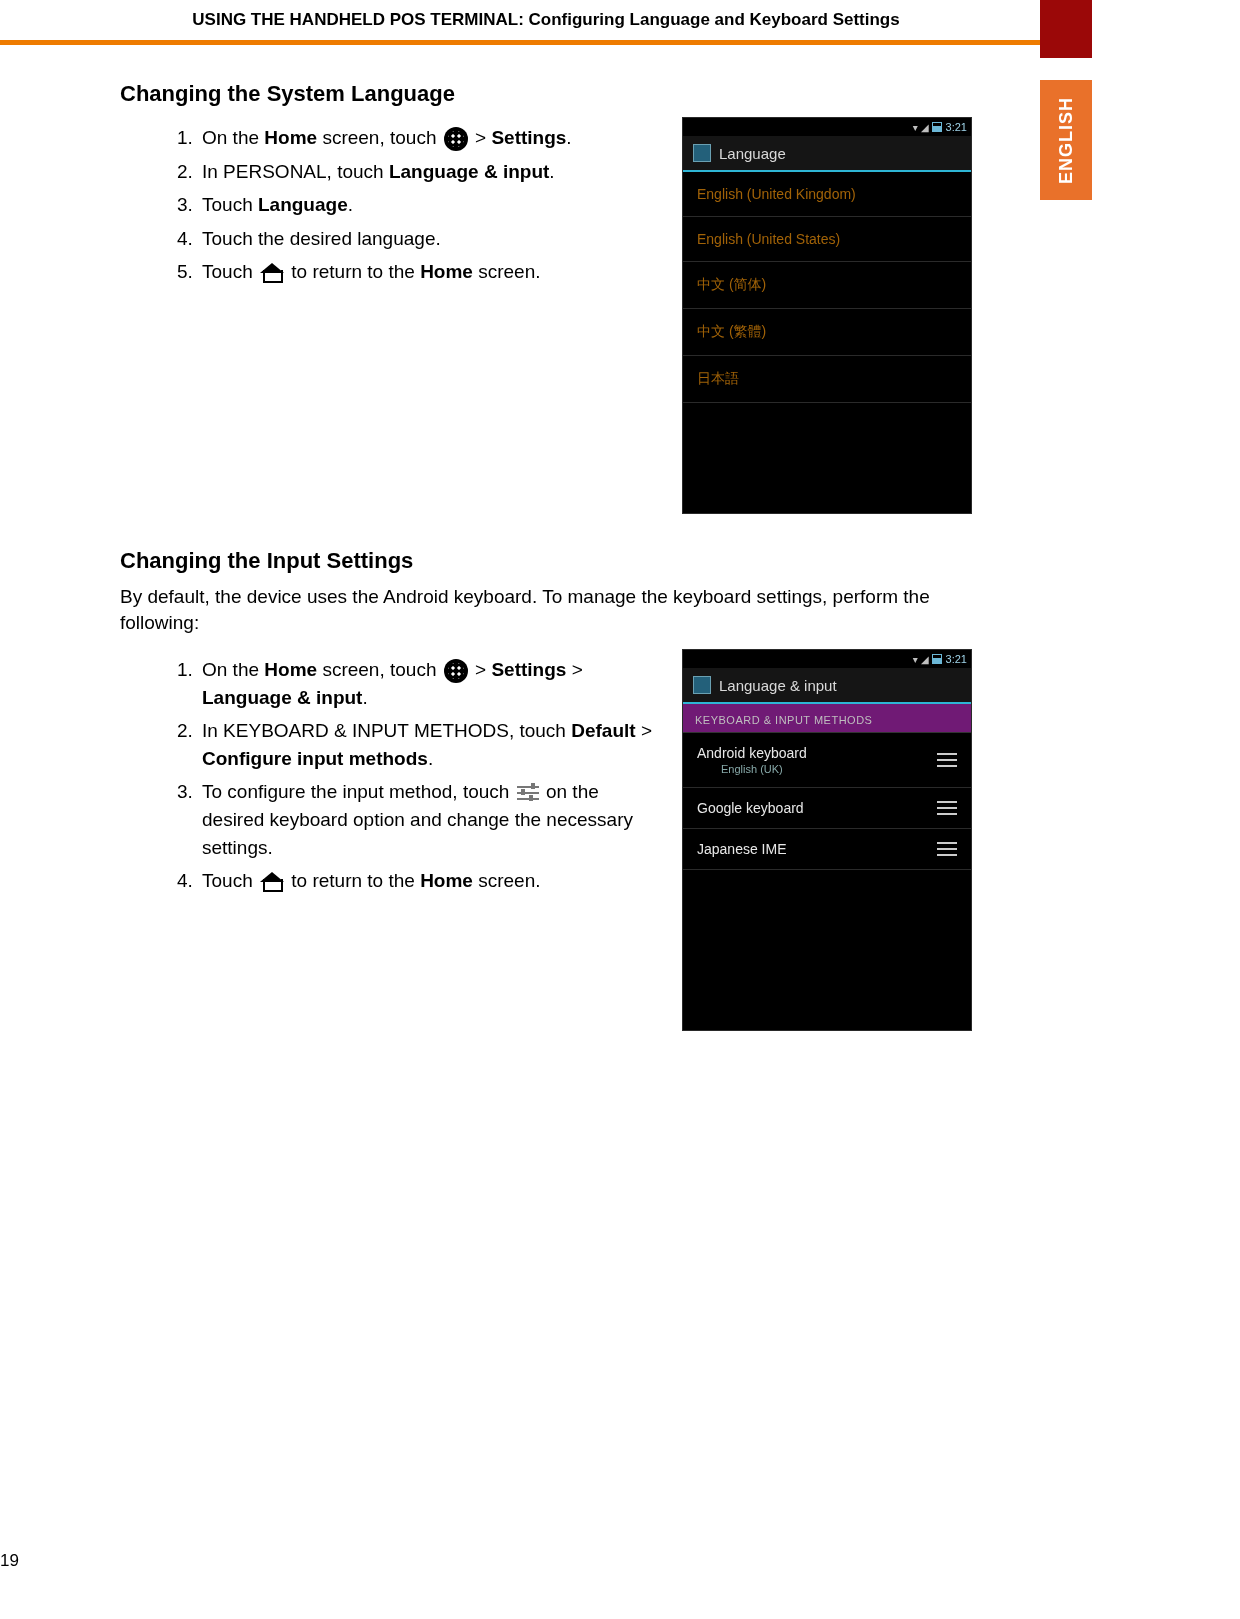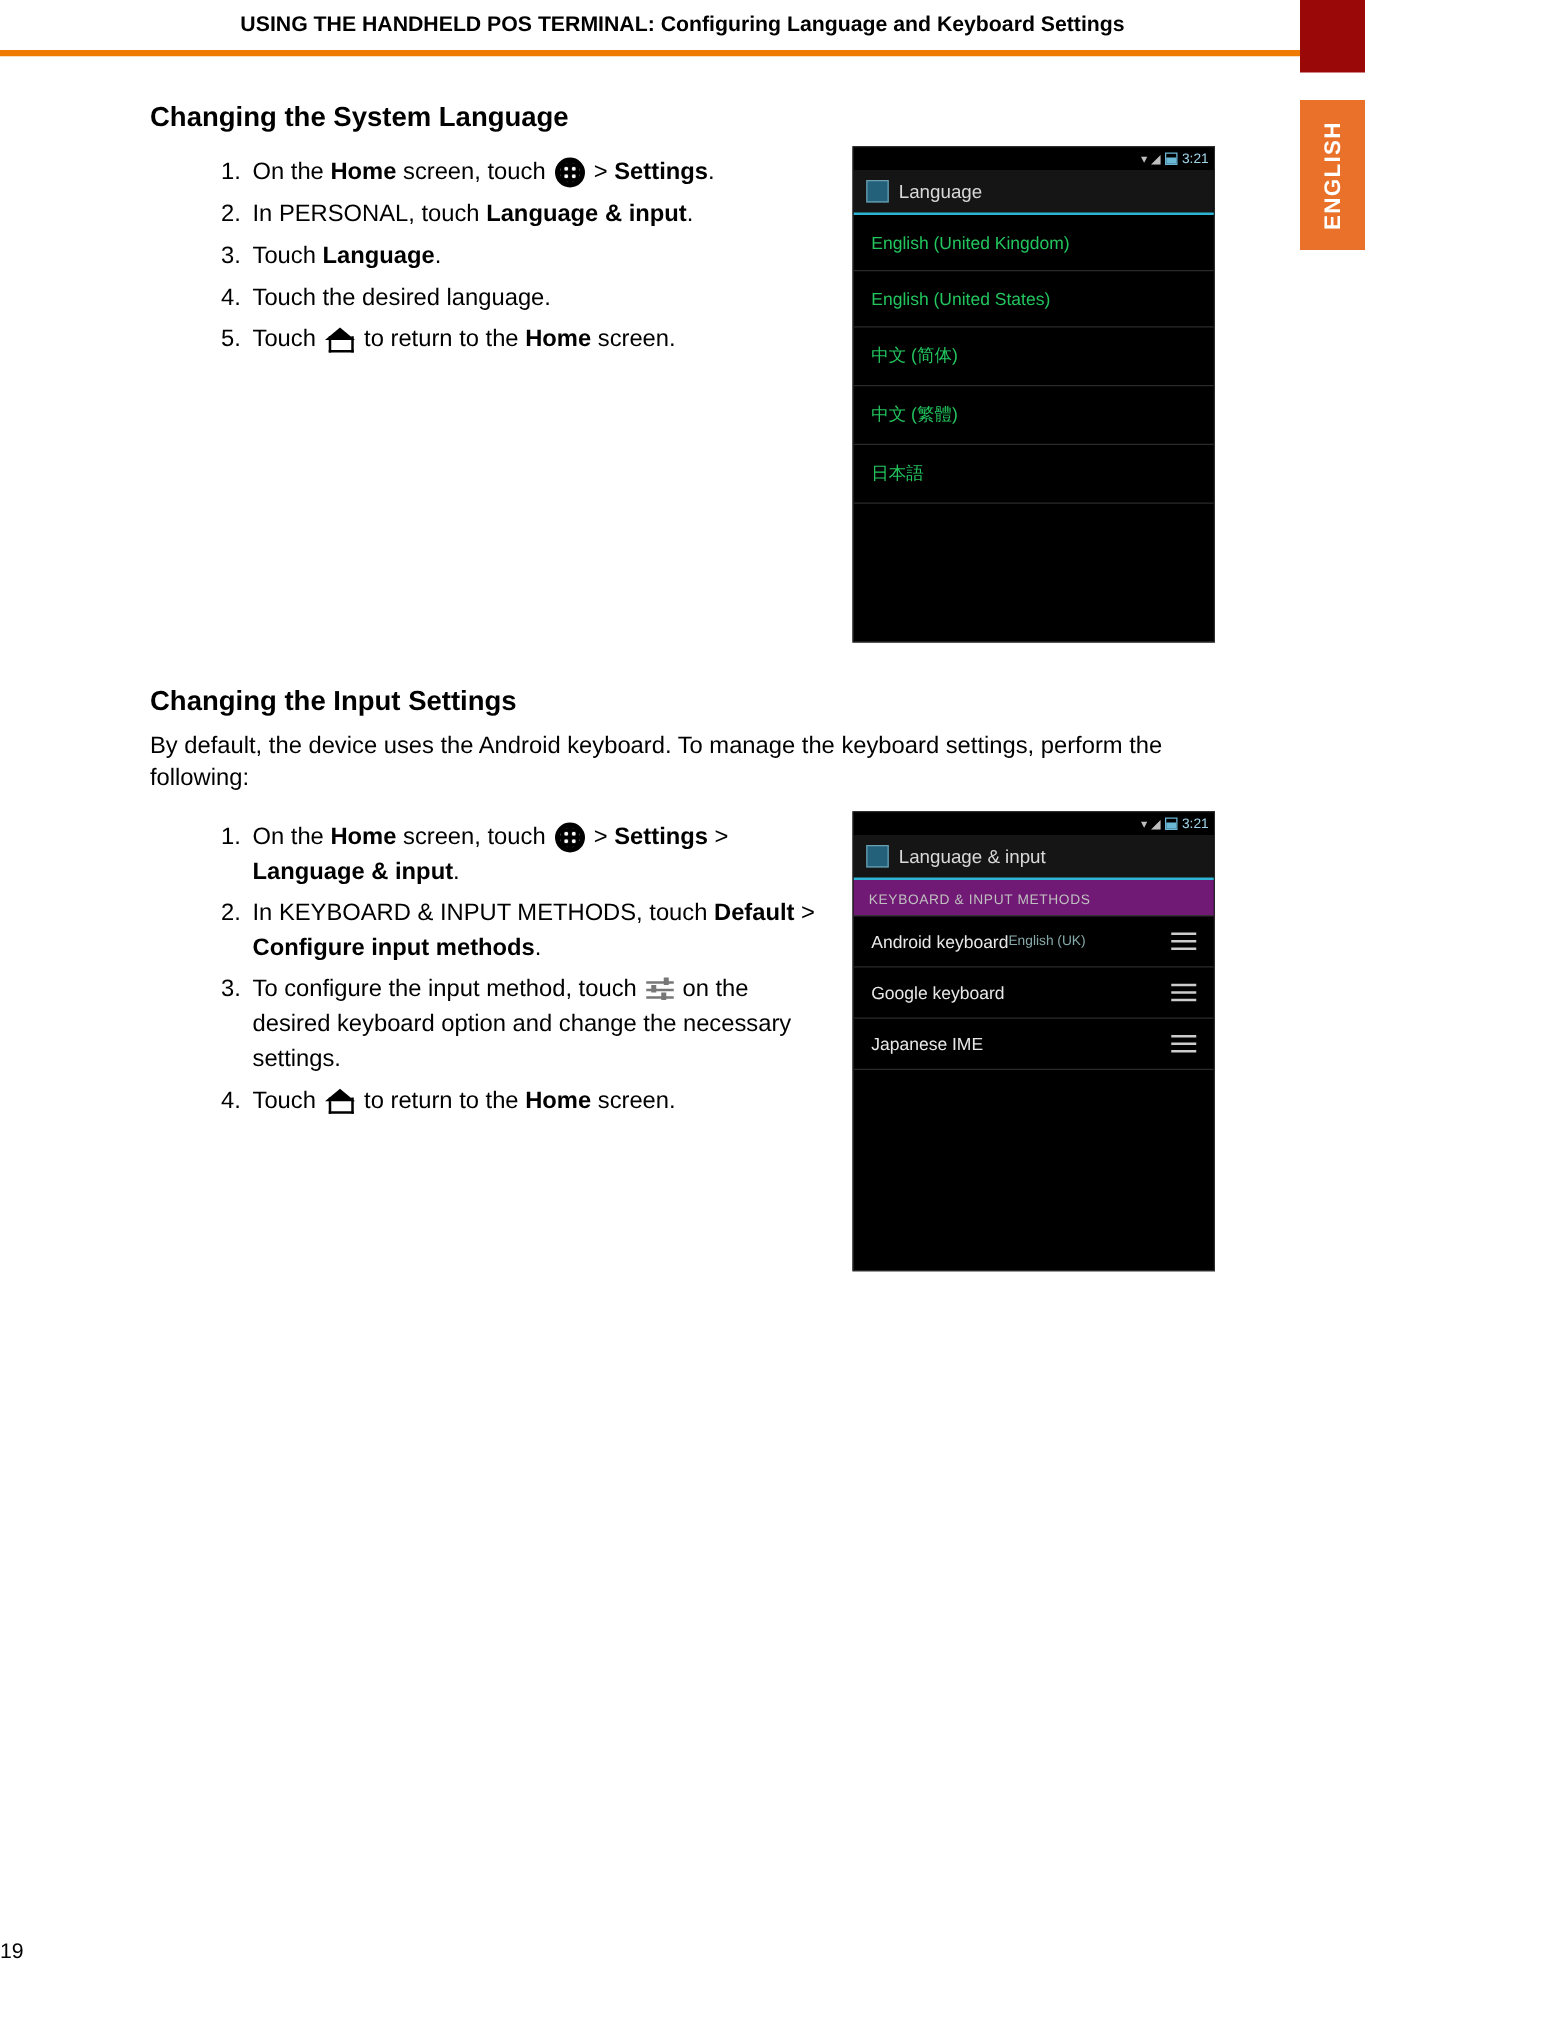--- a/index.html
+++ b/index.html
@@ -163,36 +163,36 @@
     border-bottom: 2px solid #2eb5d5;
     background:#151515;
   }
   .phone .titlebar .tb-icon {
     width:18px; height:18px; border:1px solid #6aa0b2; background:#23607a;
   }
   .phone .list { }
   .phone .list-item {
     padding: 14px 14px;
     border-bottom: 1px solid #2a2a2a;
-    color:#22c55e; font-size: 14px;
+    color:#a16207; font-size: 14px;
   }
   .phone .blank { height: 110px; }
 
   .phone .section-header {
     padding: 10px 12px 6px 12px;
     font-size: 11px; color:#bfbfbf;
     background:#701a75;
     border-bottom: 1px solid #333;
     letter-spacing: .5px;
   }
   .phone .kb-item {
     display:flex; align-items:center; justify-content:space-between;
     padding: 12px 14px; border-bottom:1px solid #2a2a2a;
   }
-  .phone .kb-item .kb-text { display:flex; flex-direction:row; }
+  .phone .kb-item .kb-text { display:flex; flex-direction:column;align-items:center; }
   .phone .kb-item .kb-sub  { font-size:11px; color:#8aa; margin-top:2px;}
   .phone .kb-item .cfg {
     width:20px; height:16px; position:relative;
   }
   .phone .kb-item .cfg::before, .phone .kb-item .cfg::after, .phone .kb-item .cfg .m {
     content:""; position:absolute; left:0; width:100%; height:2px; background:#ccc;
   }
   .phone .kb-item .cfg::before{top:1px;} .phone .kb-item .cfg .m{top:7px;} .phone .kb-item .cfg::after{top:13px;}
   .phone .blank2 { height: 160px; }
 

